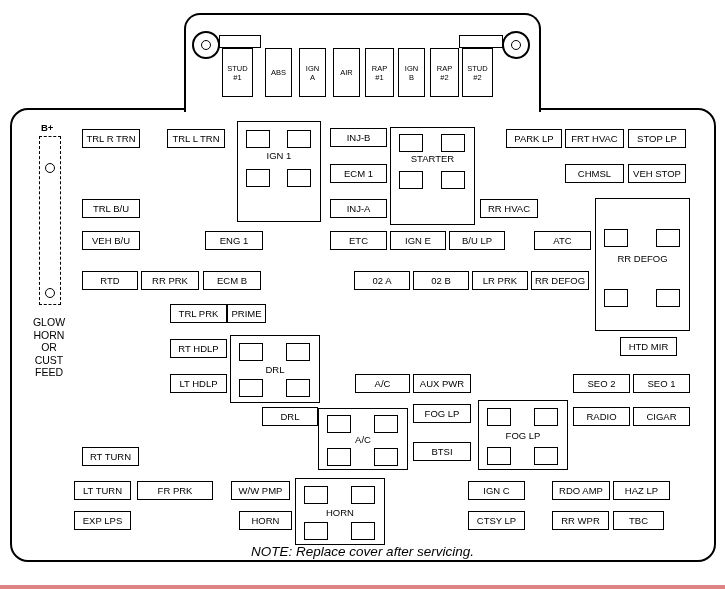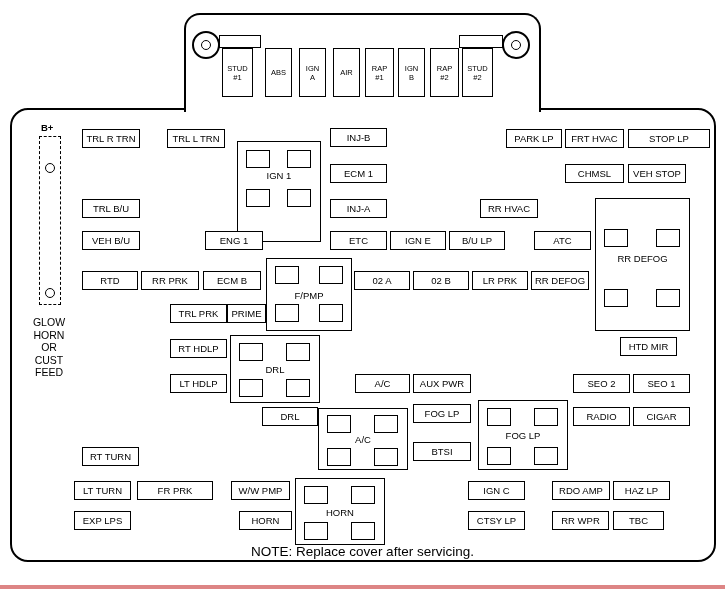--- a/index.html
+++ b/index.html
@@ -22,21 +22,21 @@
   .slot{position:absolute;width:24px;height:18px;border:1.5px solid #000;background:#fff;box-sizing:border-box;}
   .rlabel{position:absolute;left:0;right:0;text-align:center;font-size:9.5px;}
   .rlabel.center{top:50%;transform:translateY(-50%);}
   .circle{position:absolute;border:2px solid #000;border-radius:50%;background:#fff;box-sizing:border-box;}
   .circle.thin{border-width:1.5px;}
   .tab{position:absolute;height:13px;border:1.5px solid #000;background:#fff;box-sizing:border-box;}
   .dashed{position:absolute;border:1.5px dashed #000;background:#fff;box-sizing:border-box;}
   .txt{position:absolute;}
   #bplus{left:41px;top:122px;font-size:9.5px;font-weight:bold;}
   #glow{left:25px;top:316px;width:48px;text-align:center;font-size:10.5px;line-height:1.2;white-space:pre-line;}
-  #note{left:160px;top:544px;width:405px;text-align:center;font-size:13.5px;}
+  #note{left:160px;top:544px;width:405px;text-align:center;font-size:13.5px;font-style:italic;}
   #redstrip{position:absolute;left:0;top:585px;width:725px;height:4px;background:#dd8585;}
 </style>
 </head>
 <body>
 
 <div id="stage">
 
   <div class="outline" style="left:10px;top:108px;width:706px;height:454px;border-radius:18px;"></div>
   <div class="outline" style="left:184px;top:13px;width:357px;height:99px;border-radius:16px 16px 0 0;border-bottom:none;"></div>
 
@@ -65,44 +65,44 @@
   <div class="txt" id="bplus">B+</div>
   <div class="dashed" style="left:39px;top:136px;width:22px;height:169px;"></div>
   <div class="circle thin" style="left:45px;top:163px;width:10px;height:10px;"></div>
   <div class="circle thin" style="left:45px;top:288px;width:10px;height:10px;"></div>
   <div class="txt" id="glow">GLOW
 HORN
 OR
 CUST
 FEED</div>
 
-  <div class="relay" style="left:237px;top:121px;width:84px;height:101px;margin-top:20px;">
+  <div class="relay" style="left:237px;top:121px;width:84px;height:101px;">
     <div class="slot" style="left:8px;top:8px;"></div>
     <div class="slot" style="left:49px;top:8px;"></div>
     <div class="rlabel" style="top:28px;">IGN 1</div>
     <div class="slot" style="left:8px;top:47px;"></div>
     <div class="slot" style="left:49px;top:47px;"></div>
   </div>
 
+  <div class="relay" style="left:390px;top:127px;width:85px;height:98px;">
+    <div class="slot" style="left:8px;top:6px;"></div>
+    <div class="slot" style="left:50px;top:6px;"></div>
+    <div class="rlabel" style="top:25px;">STARTER</div>
+    <div class="slot" style="left:8px;top:43px;"></div>
+    <div class="slot" style="left:50px;top:43px;"></div>
+  </div>
 
   <div class="relay" style="left:595px;top:198px;width:95px;height:133px;">
     <div class="slot" style="left:8px;top:30px;"></div>
     <div class="slot" style="left:60px;top:30px;"></div>
     <div class="rlabel" style="top:54px;">RR DEFOG</div>
     <div class="slot" style="left:8px;top:90px;"></div>
     <div class="slot" style="left:60px;top:90px;"></div>
   </div>
 
-  <div class="relay" style="left:266px;top:258px;width:86px;height:73px;">
-    <div class="slot" style="left:8px;top:7px;"></div>
-    <div class="slot" style="left:52px;top:7px;"></div>
-    <div class="rlabel center">F/PMP</div>
-    <div class="slot" style="left:8px;top:45px;"></div>
-    <div class="slot" style="left:52px;top:45px;"></div>
-  </div>
 
 
   <div class="relay" style="left:230px;top:335px;width:90px;height:68px;">
     <div class="slot" style="left:8px;top:7px;"></div>
     <div class="slot" style="left:55px;top:7px;"></div>
     <div class="rlabel center">DRL</div>
     <div class="slot" style="left:8px;top:43px;"></div>
     <div class="slot" style="left:55px;top:43px;"></div>
   </div>
 
@@ -127,21 +127,21 @@
     <div class="slot" style="left:55px;top:7px;"></div>
     <div class="rlabel center">HORN</div>
     <div class="slot" style="left:8px;top:43px;"></div>
     <div class="slot" style="left:55px;top:43px;"></div>
   </div>
 
   <div class="f" style="left:82px;top:129px;width:58px;">TRL R TRN</div>
   <div class="f" style="left:143px;top:129px;width:58px;margin-left:24px;">TRL L TRN</div>
   <div class="f" style="left:506px;top:129px;width:56px;">PARK LP</div>
   <div class="f" style="left:565px;top:129px;width:59px;">FRT HVAC</div>
-  <div class="f" style="left:628px;top:129px;width:82px;">STOP LP</div>
+  <div class="f" style="left:628px;top:129px;width:58px;">STOP LP</div>
   <div class="f" style="left:565px;top:164px;width:59px;">CHMSL</div>
   <div class="f" style="left:628px;top:164px;width:58px;">VEH STOP</div>
   <div class="f" style="left:330px;top:128px;width:57px;">INJ-B</div>
   <div class="f" style="left:330px;top:164px;width:57px;">ECM 1</div>
   <div class="f" style="left:330px;top:199px;width:57px;">INJ-A</div>
   <div class="f" style="left:82px;top:199px;width:58px;">TRL B/U</div>
   <div class="f" style="left:480px;top:199px;width:58px;">RR HVAC</div>
   <div class="f" style="left:82px;top:231px;width:58px;">VEH B/U</div>
   <div class="f" style="left:205px;top:231px;width:58px;">ENG 1</div>
   <div class="f" style="left:330px;top:231px;width:57px;">ETC</div>

